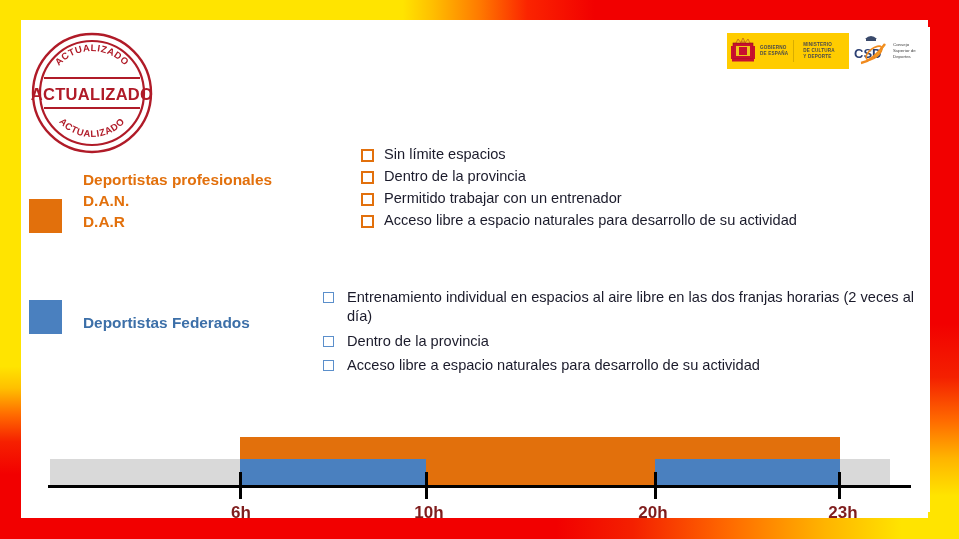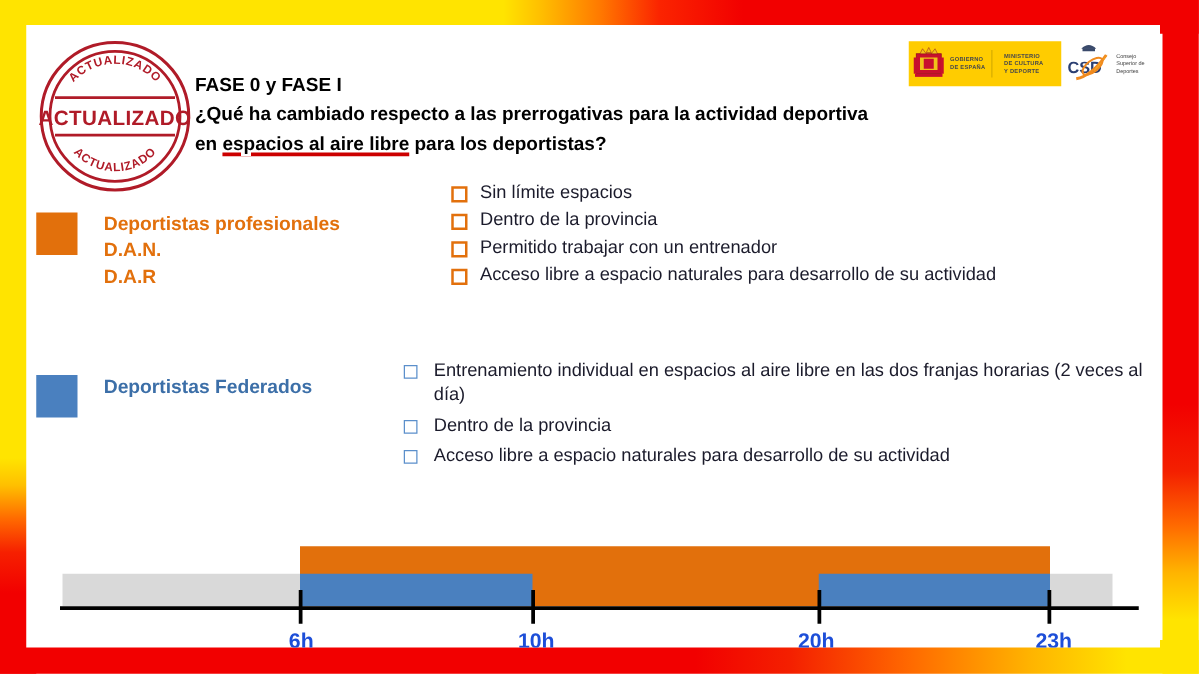--- a/index.html
+++ b/index.html
@@ -102,21 +102,21 @@
   }
   #title .phase { display: block; }
   .underline-red {
     text-decoration: underline;
     text-decoration-color: #cc0000;
     text-decoration-thickness: 2.5px;
     text-underline-offset: 2px;
   }
 
   
-  .legend-row { position: absolute; display: flex; align-items: flex-start; }
+  .legend-row { position: absolute; display: flex; align-items: flex-end; }
   #legend-pro { left: 8px; top: 150px; }
   #legend-fed { left: 8px; top: 280px; }
   .swatch { width: 33px; height: 34px; flex: 0 0 auto; }
   .legend-text { margin-left: 21px; font-weight: bold; font-size: 15.4px; line-height: 1.36; }
   .legend-text.pro { color: #E2700C; }
   .legend-text.fed { color: #3C6FA8; }
 
   
   .bullets { position: absolute; }
   #bullets-pro { left: 340px; top: 125px; width: 560px; }
@@ -141,21 +141,21 @@
   
   #timeline { position: absolute; left: 0; top: 395px; width: 907px; height: 105px; }
   .tl-bar { position: absolute; }
   #tl-gray   { background: #D9D9D9; }
   #tl-orange { background: #E2700C; }
   .tl-blue   { background: #4A80BF; }
   #tl-axis   { position: absolute; background: #000000; height: 3px; }
   .tl-tick   { position: absolute; background: #000000; width: 3px; }
   .tl-label  {
     position: absolute; font-weight: bold; font-size: 17px;
-    color: #1d4ed8; text-align: right; transform: translateX(-50%);
+    color: #7f1d1d; text-align: right; transform: translateX(-50%);
   }
 </style>
 </head>
 <body>
 
 <div id="slide">
 
   <div class="frame-edge frame-top"></div>
   <div class="frame-edge frame-bottom"></div>
   <div class="frame-edge frame-left"></div>
@@ -206,25 +206,20 @@
           <rect x="15" y="6.5" width="10" height="2.5" fill="#3a4a6b"></rect>
           <text x="3" y="26" font-family="'Liberation Sans', sans-serif" font-size="13" font-weight="bold" fill="#2b3f72">CSD</text>
           <path d="M10 31 Q22 29 34 12" stroke="#f08a1e" stroke-width="2.4" fill="none"></path>
           <path d="M24 24 Q30 18 35 11 Q30 20 25 26 Z" fill="#f5a623"></path>
           <ellipse cx="23" cy="21" rx="9.5" ry="4.5" fill="none" stroke="#f08a1e" stroke-width="1.6" transform="rotate(-38 23 21)"></ellipse>
         </svg>
         <div class="csd-text"><span>Consejo</span><br><span>Superior de</span><br><span>Deportes</span></div>
       </div>
     </div>
 
-    <div id="title">
-      <span class="phase">FASE 0 y FASE I</span>
-      <span>¿Qué ha cambiado respecto a las prerrogativas para la actividad deportiva</span>
-      <span>en </span><span class="underline-red">espacios al aire libre</span><span> para los deportistas?</span>
-    </div>
 
     <div class="legend-row" id="legend-pro">
       <div class="swatch" style="background:#E2700C"></div>
       <div class="legend-text pro">
         <div>Deportistas profesionales</div>
         <div>D.A.N.</div>
         <div>D.A.R</div>
       </div>
     </div>
 

